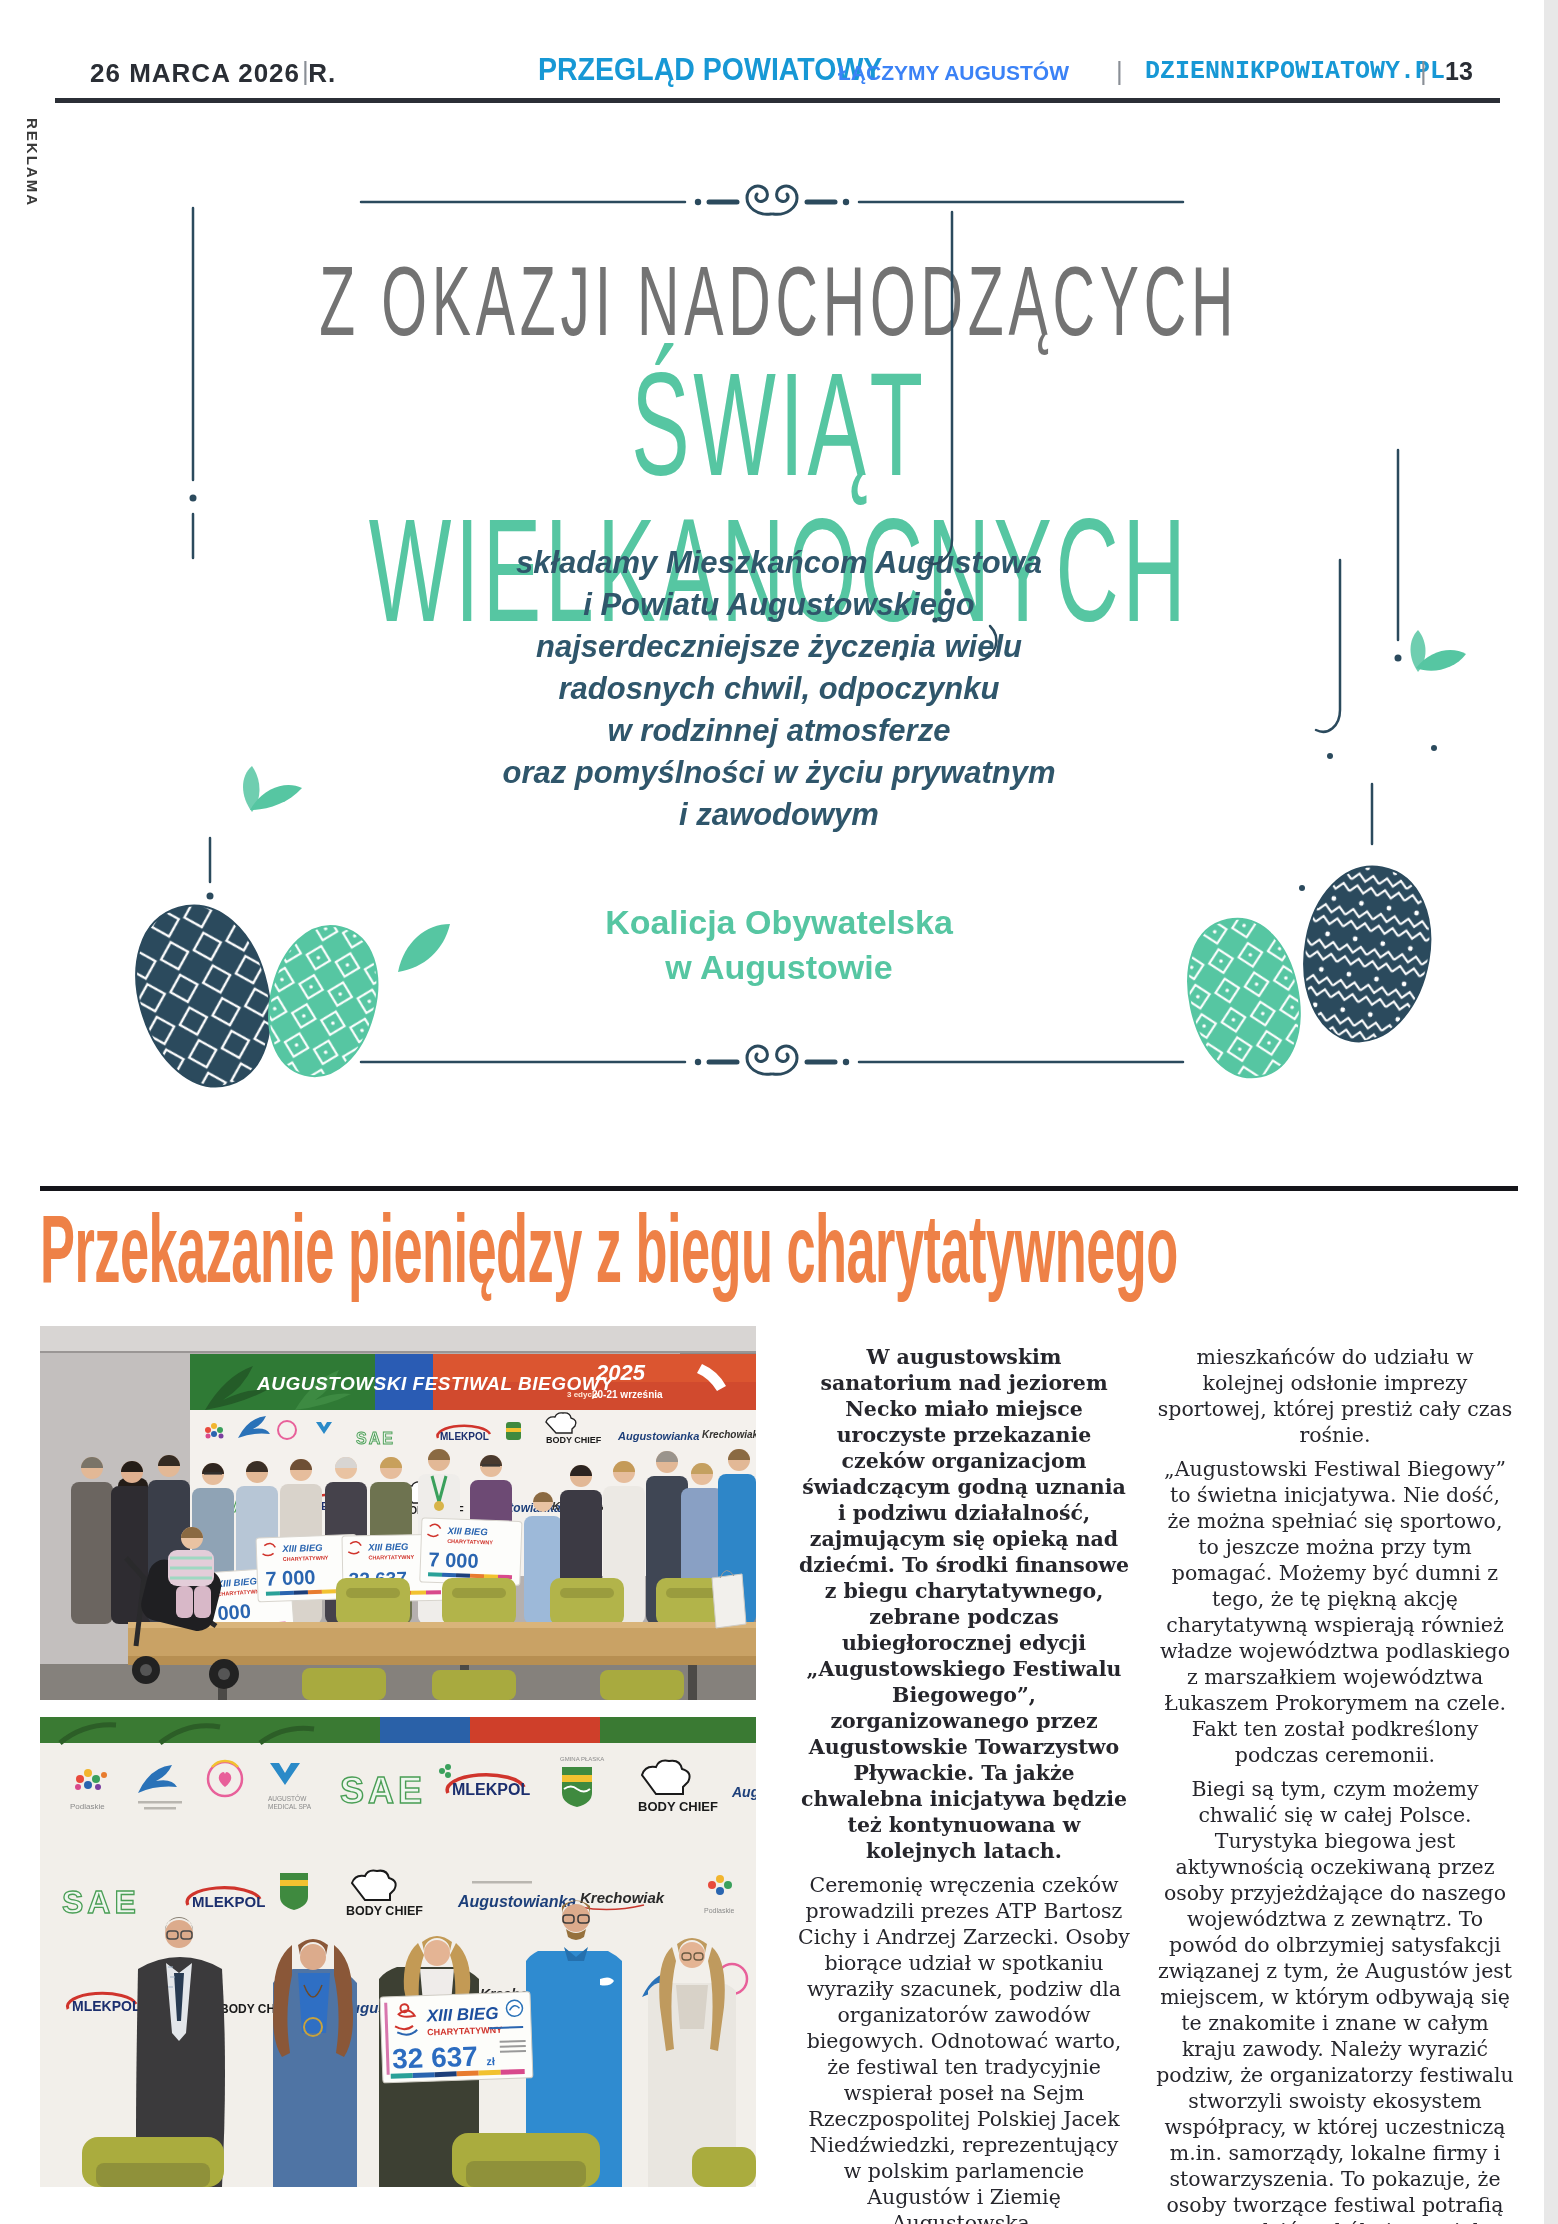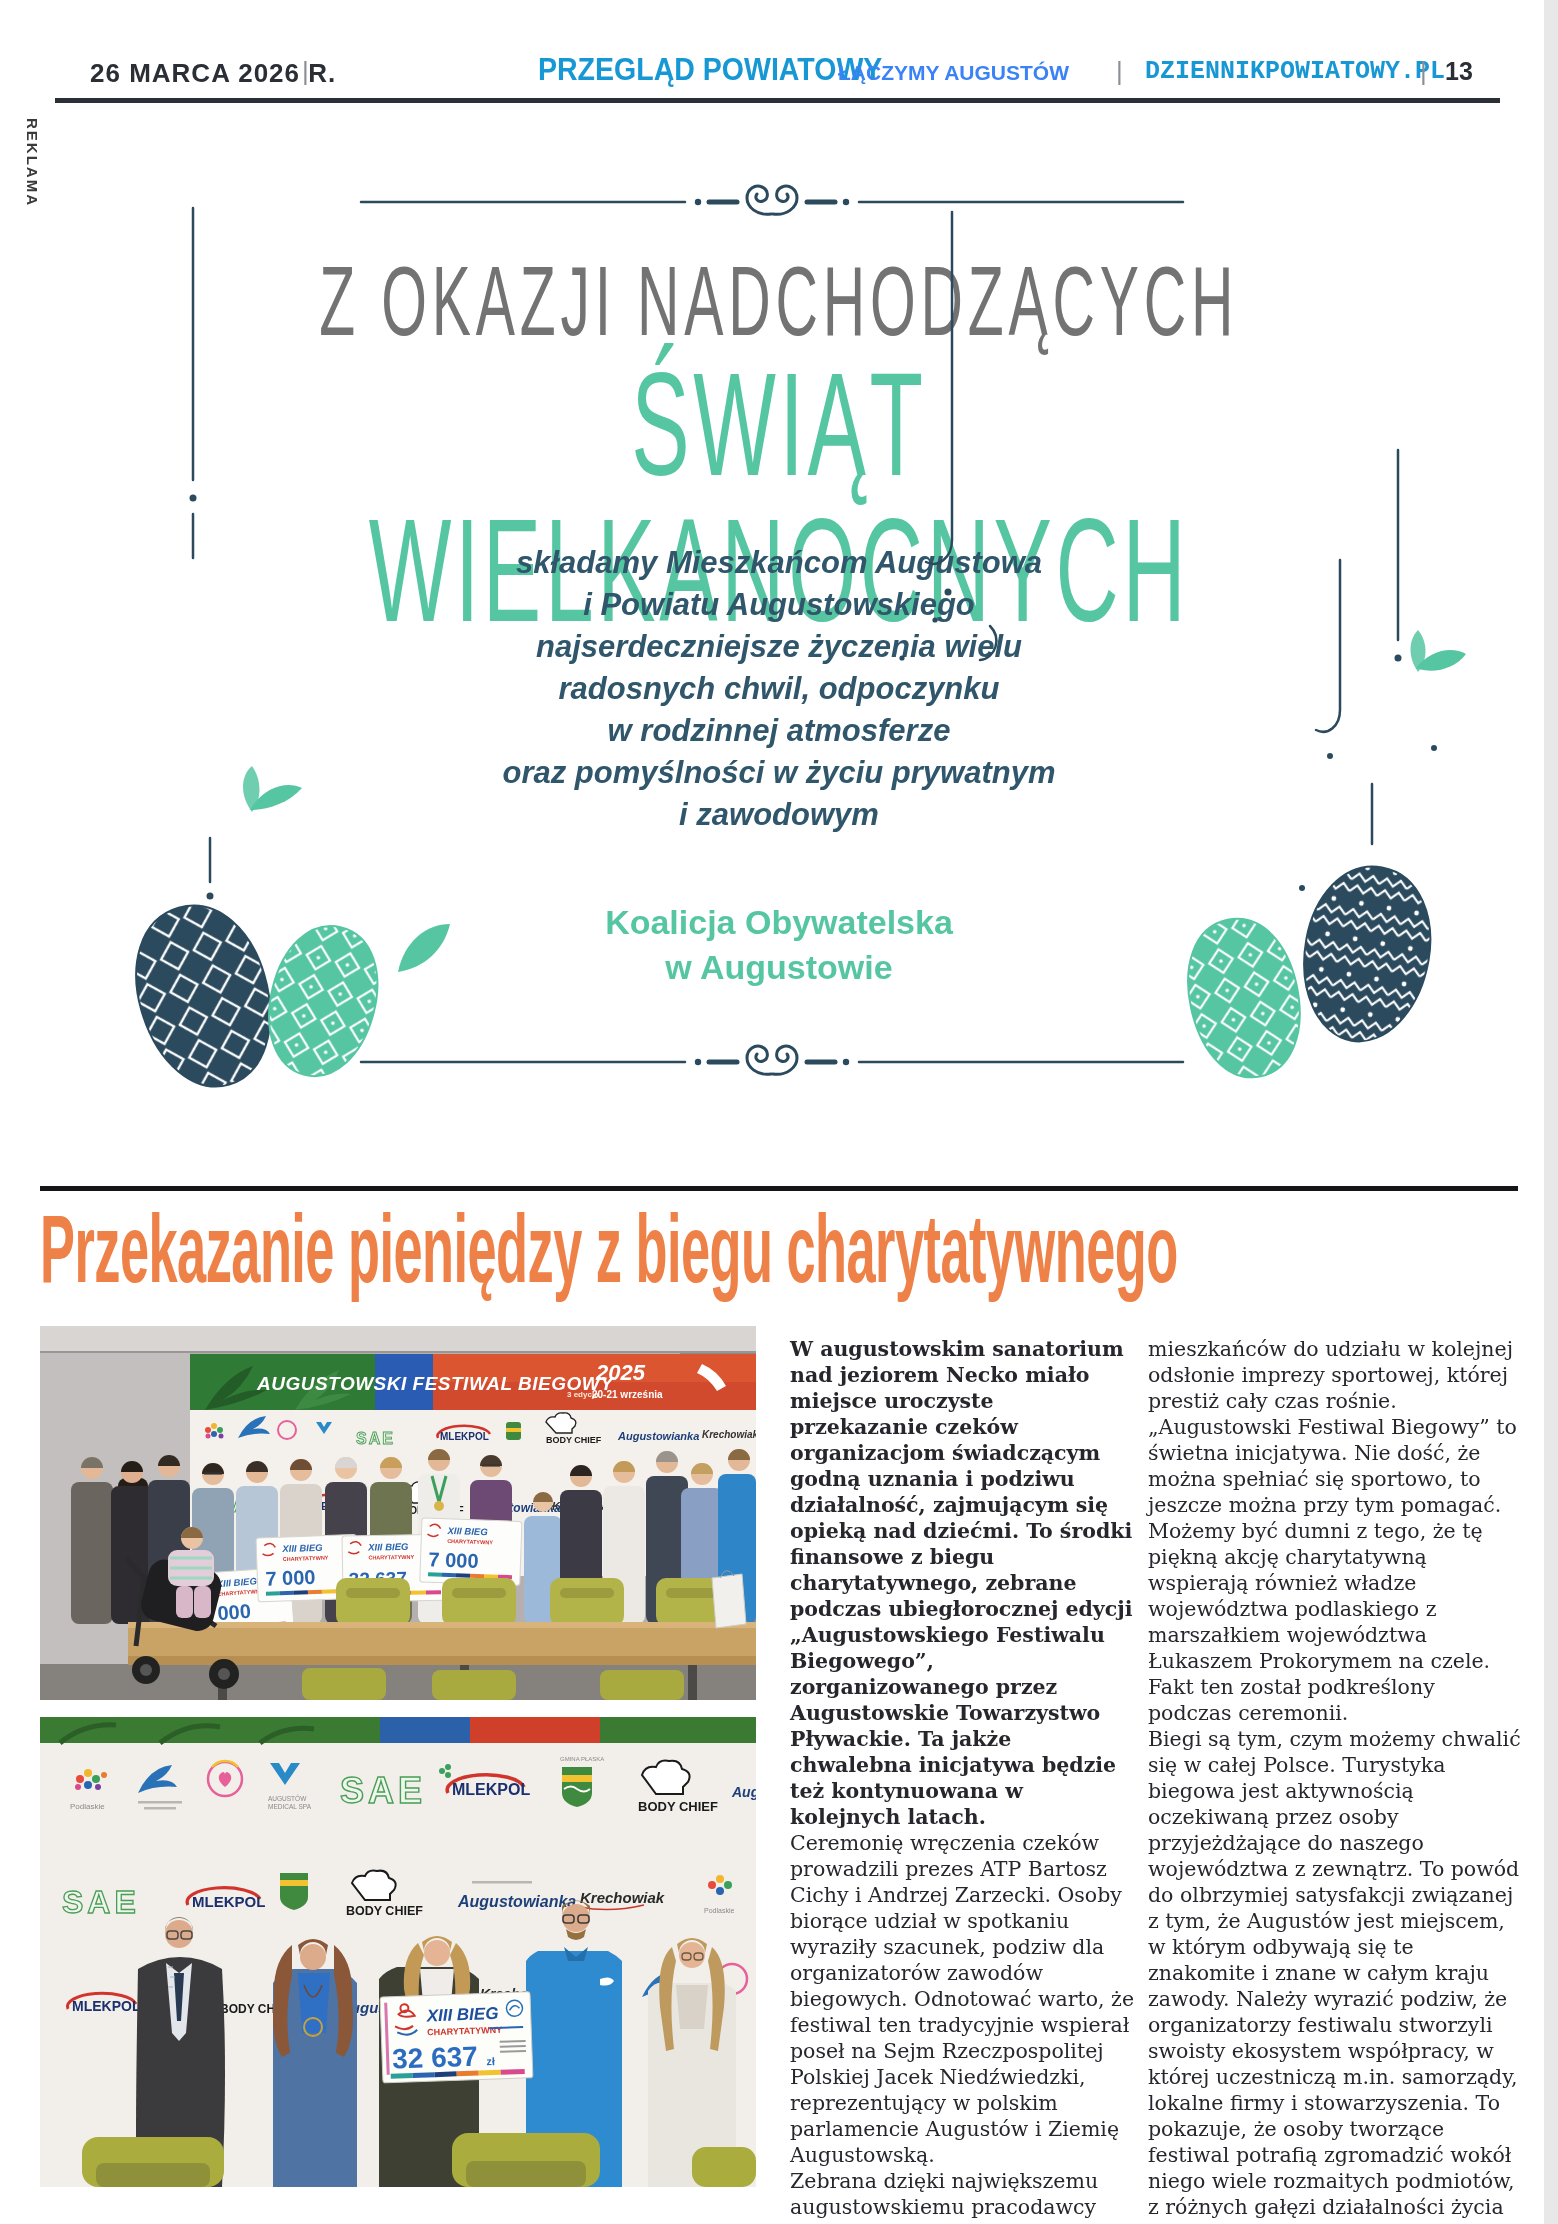--- a/index.html
+++ b/index.html
@@ -35,21 +35,21 @@
   .art-rule{left:40px;top:1186px;width:1478px;height:5px;background:#15151a;}
   .art-headline{left:40px;top:1198px;font-family:"Liberation Sans",sans-serif;font-weight:bold;
                 color:#ee8147;font-size:97px;line-height:1.05;white-space:nowrap;
                 transform:scaleX(.54);transform-origin:left top;letter-spacing:-1px;}
   .photo{left:40px;width:716px;background:#bbb;}
   .photo1{top:1326px;height:374px;}
   .photo2{top:1717px;height:470px;}
   .col{font-size:20.5px;line-height:26px;color:#26262c;text-align:left;}
   .col1{left:790px;top:1336px;width:348px;}
   .col2{left:1148px;top:1336px;width:374px;}
-  .col p{margin:0;}
+  .col p{margin:8px;text-align:center;}
   .lead{font-weight:bold;}
   svg text{font-family:"Liberation Sans",sans-serif;}
 </style>
 </head>
 <body>
 
 <div class="page">
 
   <div class="abs hdr hdr-date">26 MARCA 2026 R.</div>
   <div class="abs hdr hdr-div d1">|</div>

